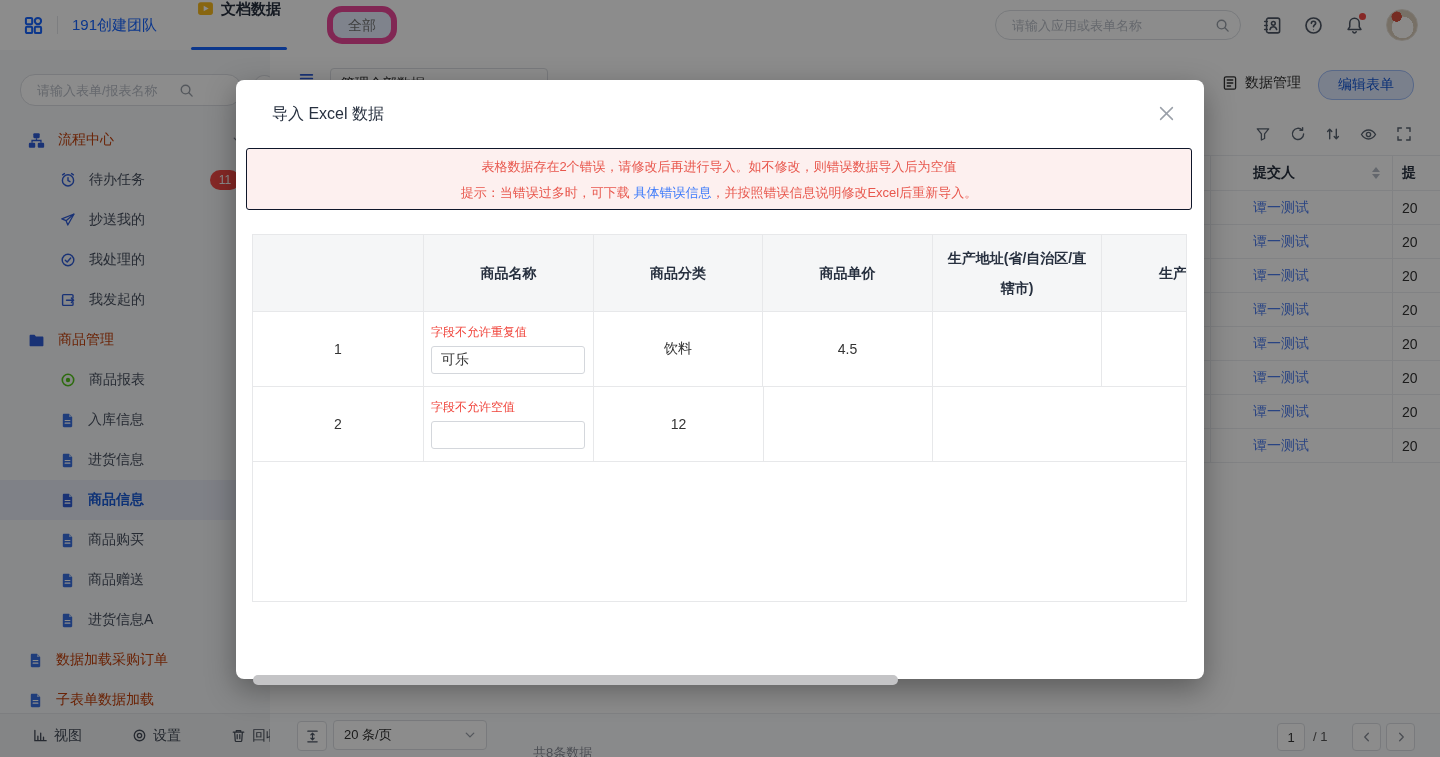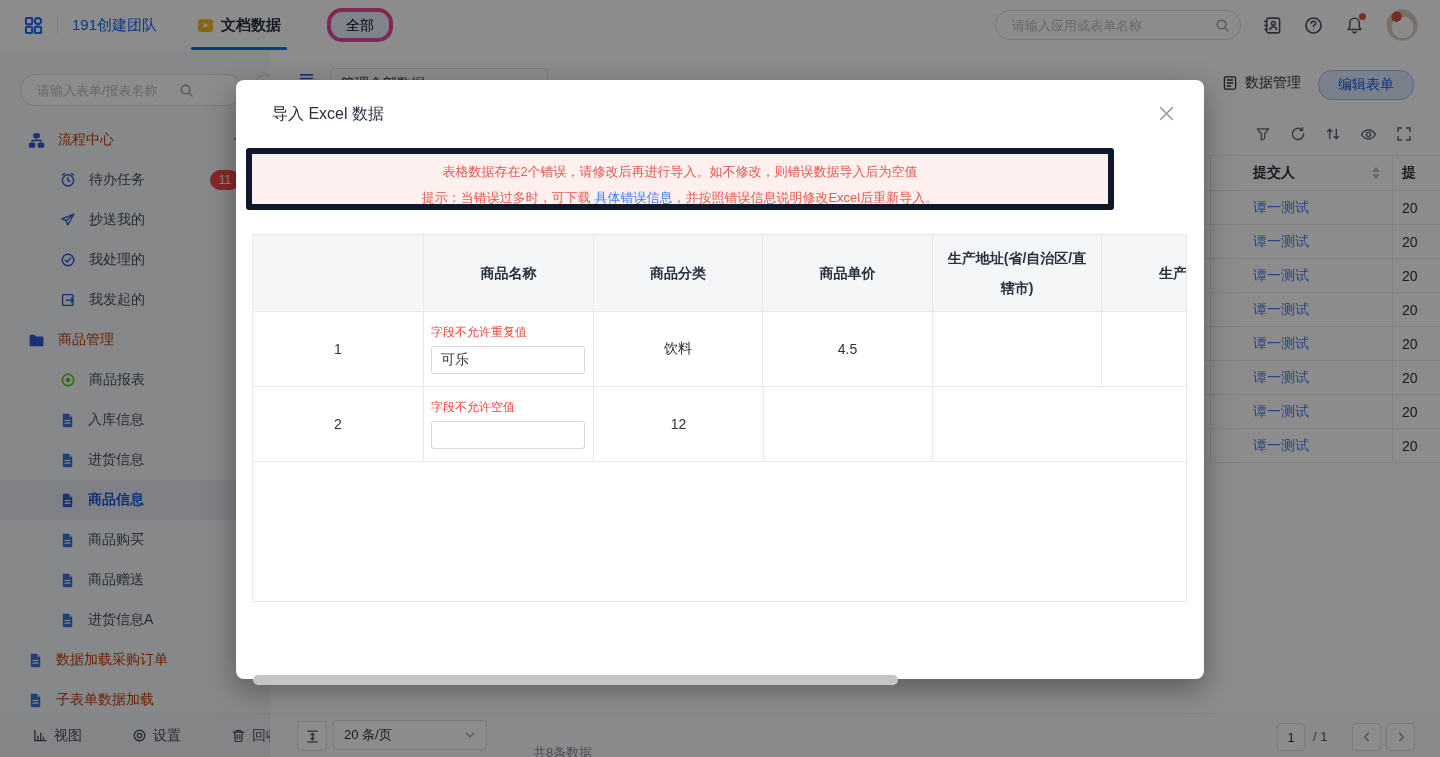--- a/index.html
+++ b/index.html
@@ -7,24 +7,24 @@
     width:1440px;height:757px;position:relative;overflow:hidden;
     font-family:"Liberation Sans","DejaVu Sans",sans-serif;
     background:#fff;color:#333;font-size:14px;
   }
   svg{display:block}
   
   .topbar{position:absolute;left:0;top:0;right:0;height:50px;background:#fff;display:flex;align-items:center;z-index:1}
   .tb-left{display:flex;align-items:center;gap:14px;padding-left:24px}
   .tb-divider{width:1px;height:18px;background:#e3e5e9}
   .team-name{color:#1664ff;font-size:15px;font-weight:500;white-space:nowrap}
-  .doc-tab{display:flex;align-items:center;gap:7px;margin-left:26px;position:relative;height:50px}
+  .doc-tab{display:flex;gap:7px;margin-left:26px;position:relative;height:50px}
   .doc-tab .lbl{font-size:15px;color:#27303f;font-weight:600;white-space:nowrap}
   .tab-underline{position:absolute;left:-6px;right:-6px;bottom:0;height:3px;background:#1664ff;border-radius:2px}
-  .pill-all{margin-left:32px;background:#e7efff;border:4px solid #ec4899;color:#000000;border-radius:15px;
+  .pill-all{margin-left:32px;background:#e7efff;border:6px solid #ec4899;color:#737373;border-radius:15px;
     padding:4px 15px;font-size:14px;line-height:18px;white-space:nowrap}
   .tb-right{margin-left:auto;display:flex;align-items:center;gap:22px;padding-right:22px}
   .tb-search{width:220px;height:28px;border:1px solid #dcdfe4;border-radius:15px;display:flex;align-items:center;
     padding:0 10px 0 14px;color:#b4b9c2}
   .tb-search input{border:none;outline:none;flex:1;font-size:13px;background:transparent;color:#333;font-family:inherit}
   .tb-search input::placeholder{color:#b9bec7}
   .tb-icon{color:#4d5664;cursor:pointer;position:relative}
   .bell-dot{position:absolute;top:-3px;right:-2px;width:7px;height:7px;border-radius:50%;background:#f54a45}
   .avatar{width:30px;height:30px;border-radius:50%;
     background:
@@ -89,21 +89,21 @@
   .pg-prev{position:absolute;left:1082px}
   .pg-next{position:absolute;left:1116px}
   .pg-nav{top:9px;width:27px;height:26px;border:1px solid #dcdfe4;border-radius:4px;background:#fff;
     display:flex;align-items:center;justify-content:center;color:#8a8f99;cursor:pointer}
   
   .overlay{position:absolute;inset:0;background:rgba(0,0,0,0.45);z-index:40}
   .modal{position:absolute;left:236px;top:80px;width:968px;height:599px;background:#fff;border-radius:8px;
     box-shadow:0 10px 30px rgba(0,0,0,0.35);z-index:50}
   .modal-title{position:absolute;left:36px;top:24px;font-size:16px;color:#27303f}
   .modal-close{position:absolute;right:26px;top:22px;color:#9aa0a9;cursor:pointer;padding:4px}
-  .alert{position:absolute;left:10px;top:68px;width:868px;height:62px;background:#fdf0ef;border:6px solid #0f172a;
+  .alert{position:absolute;left:10px;top:68px;width:946px;height:62px;background:#fdf0ef;border:1px solid #0f172a;
     border-radius:3px;text-align:center;font-size:13px;color:#e8574d;line-height:26px;padding-top:5px;box-sizing:border-box}
   .alert a{color:#3e7bfa;text-decoration:none;cursor:pointer}
   .tbl-box{position:absolute;left:16px;top:154px;width:935px;height:368px;border:1px solid #e7e8ea;
     box-sizing:border-box;overflow:hidden;background:#fff}
   .tbl-inner{width:1019px}
   .trow{display:flex}
   .trow.head{background:#f5f6f7;height:76px}
   .trow.body{height:74px;border-top:1px solid #e7e8ea}
   .tcell{box-sizing:border-box;border-right:1px solid #e7e8ea;display:flex;align-items:center;justify-content:center;
     text-align:center}

